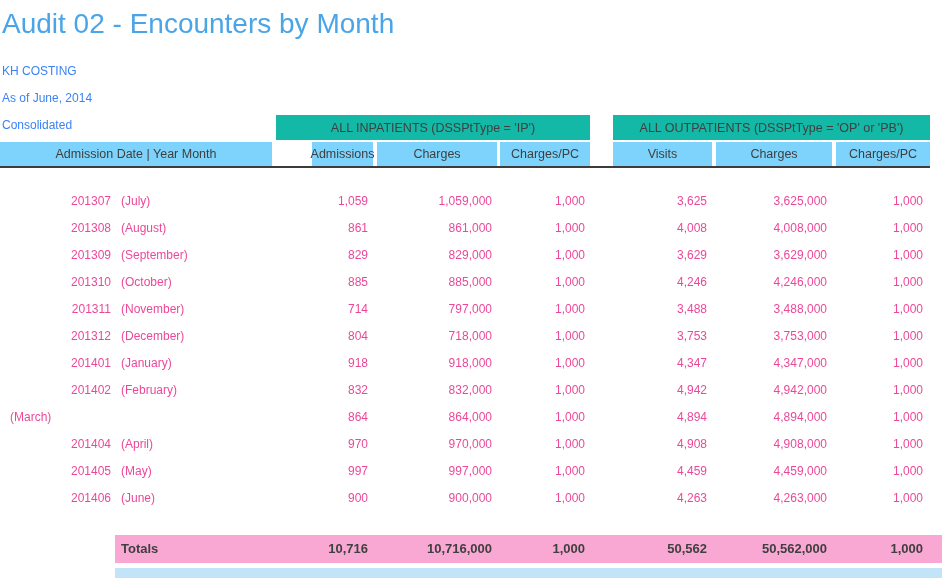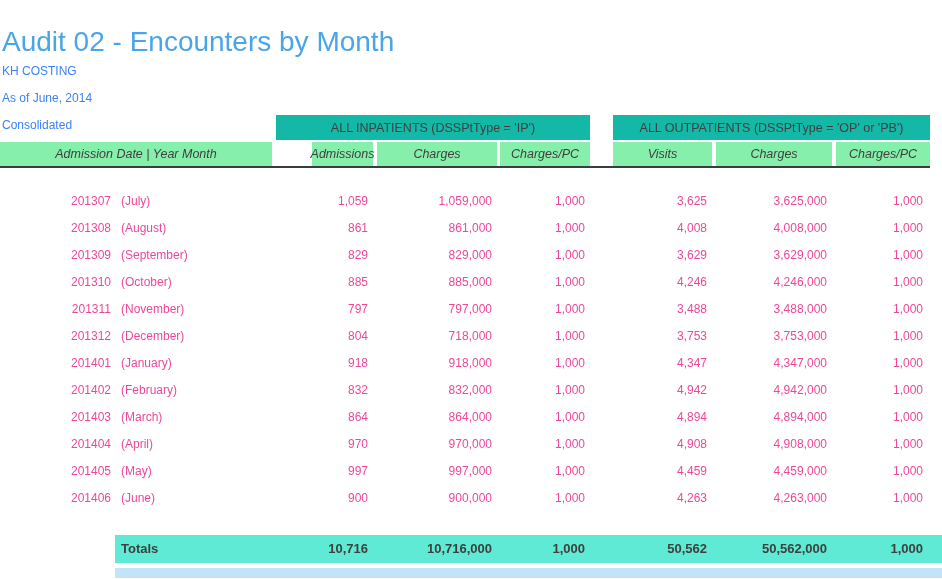--- a/index.html
+++ b/index.html
@@ -1,21 +1,21 @@
 <!DOCTYPE html>
 <html><head>
 <meta charset="utf-8">
 <style>
   html,body { margin:0; padding:0; }
   body {
     width:942px; height:579px; position:relative; overflow:hidden;
     background:#ffffff; font-family:"Liberation Sans", sans-serif;
   }
   .title {
-    position:absolute; left:2px; top:26px;
+    position:absolute; left:2px; top:8px;
     font-size:28px; font-weight:300; color:#4aa5e8; white-space:nowrap;
   }
   .sub { position:absolute; left:2px; font-size:12px; color:#3b82f6; white-space:nowrap; }
   .sub1 { top:64px; }
   .sub2 { top:91px; }
   .sub3 { top:118px; }
 
   .hdr-grid {
     position:absolute; left:0; width:930px; display:grid;
     grid-template-columns:272px 4px 97px 4px 120px 3px 90px 23px 99px 4px 116px 4px 94px;
@@ -23,22 +23,22 @@
   .group-row { top:115px; height:25px; }
   .ghcell {
     background:#14b8a6; color:#3f3f3f; font-size:12.5px;
     display:flex; align-items:center; justify-content:center; white-space:nowrap;
   }
   .gh-ip { grid-column:3 / 8; }
   .gh-op { grid-column:9 / 14; }
 
   .col-row { top:142px; height:24px; }
   .hcell {
-    background:#86efac; color:#3f3f3f; font-size:12.5px;
-    display:flex; align-items:center; justify-content:center; white-space:nowrap;font-style:italic;
+    background:#7dd3fc; color:#3f3f3f; font-size:12.5px;
+    display:flex; align-items:center; justify-content:center; white-space:nowrap;
   }
   .hc1 { grid-column:1; } .hc2 { grid-column:3;margin-left:36px; } .hc3 { grid-column:5; }
   .hc4 { grid-column:7; } .hc5 { grid-column:9; } .hc6 { grid-column:11; }
   .hc7 { grid-column:13; }
 
   .dark-line { position:absolute; left:0; top:166px; width:930px; height:2px; background:#3c3c3c; }
 
   .tbody { position:absolute; left:0; top:188px; width:926px; }
   .trow {
     display:grid; grid-template-columns:272px 101px 124px 93px 122px 120px 94px;
@@ -46,21 +46,21 @@
   }
   .cell { white-space:nowrap; }
   .cell.num { text-align:right; padding-right:5px; }
   .cell.num.last { padding-right:3px; }
   .cell.c1 { display:flex; }
   .ym-code { display:inline-block; width:111px; text-align:right; }
   .ym-name { margin-left:10px; }
 
   .totals {
     position:absolute; left:115px; top:535px; width:827px; height:28px;
-    background:#5eead4; display:grid;
+    background:#f9a8d4; display:grid;
     grid-template-columns:157px 101px 124px 93px 122px 120px 110px;
     line-height:28px; font-size:13px; font-weight:bold; color:#3f3f3f;
   }
   .totals .tlabel { padding-left:6px; }
   .totals .num { text-align:right; padding-right:5px; white-space:nowrap; }
   .totals .num.last { padding-right:19px; }
 
   .bottom-strip { position:absolute; left:115px; top:568px; width:827px; height:10px; background:#c2e4f8; }
 </style>
 </head>
@@ -135,21 +135,21 @@
     <div class="cell num">1,000</div>
     <div class="cell num">4,246</div>
     <div class="cell num">4,246,000</div>
     <div class="cell num last">1,000</div>
   </div>
     <div class="trow">
     <div class="cell c1">
       <span class="ym-code">201311</span>
       <span class="ym-name">(November)</span>
     </div>
-    <div class="cell num">797</div>
+    <div class="cell num">714</div>
     <div class="cell num">797,000</div>
     <div class="cell num">1,000</div>
     <div class="cell num">3,488</div>
     <div class="cell num">3,488,000</div>
     <div class="cell num last">1,000</div>
   </div>
     <div class="trow">
     <div class="cell c1">
       <span class="ym-code">201312</span>
       <span class="ym-name">(December)</span>
@@ -180,21 +180,20 @@
     </div>
     <div class="cell num">832</div>
     <div class="cell num">832,000</div>
     <div class="cell num">1,000</div>
     <div class="cell num">4,942</div>
     <div class="cell num">4,942,000</div>
     <div class="cell num last">1,000</div>
   </div>
     <div class="trow">
     <div class="cell c1">
-      <span class="ym-code">201403</span>
       <span class="ym-name">(March)</span>
     </div>
     <div class="cell num">864</div>
     <div class="cell num">864,000</div>
     <div class="cell num">1,000</div>
     <div class="cell num">4,894</div>
     <div class="cell num">4,894,000</div>
     <div class="cell num last">1,000</div>
   </div>
     <div class="trow">

